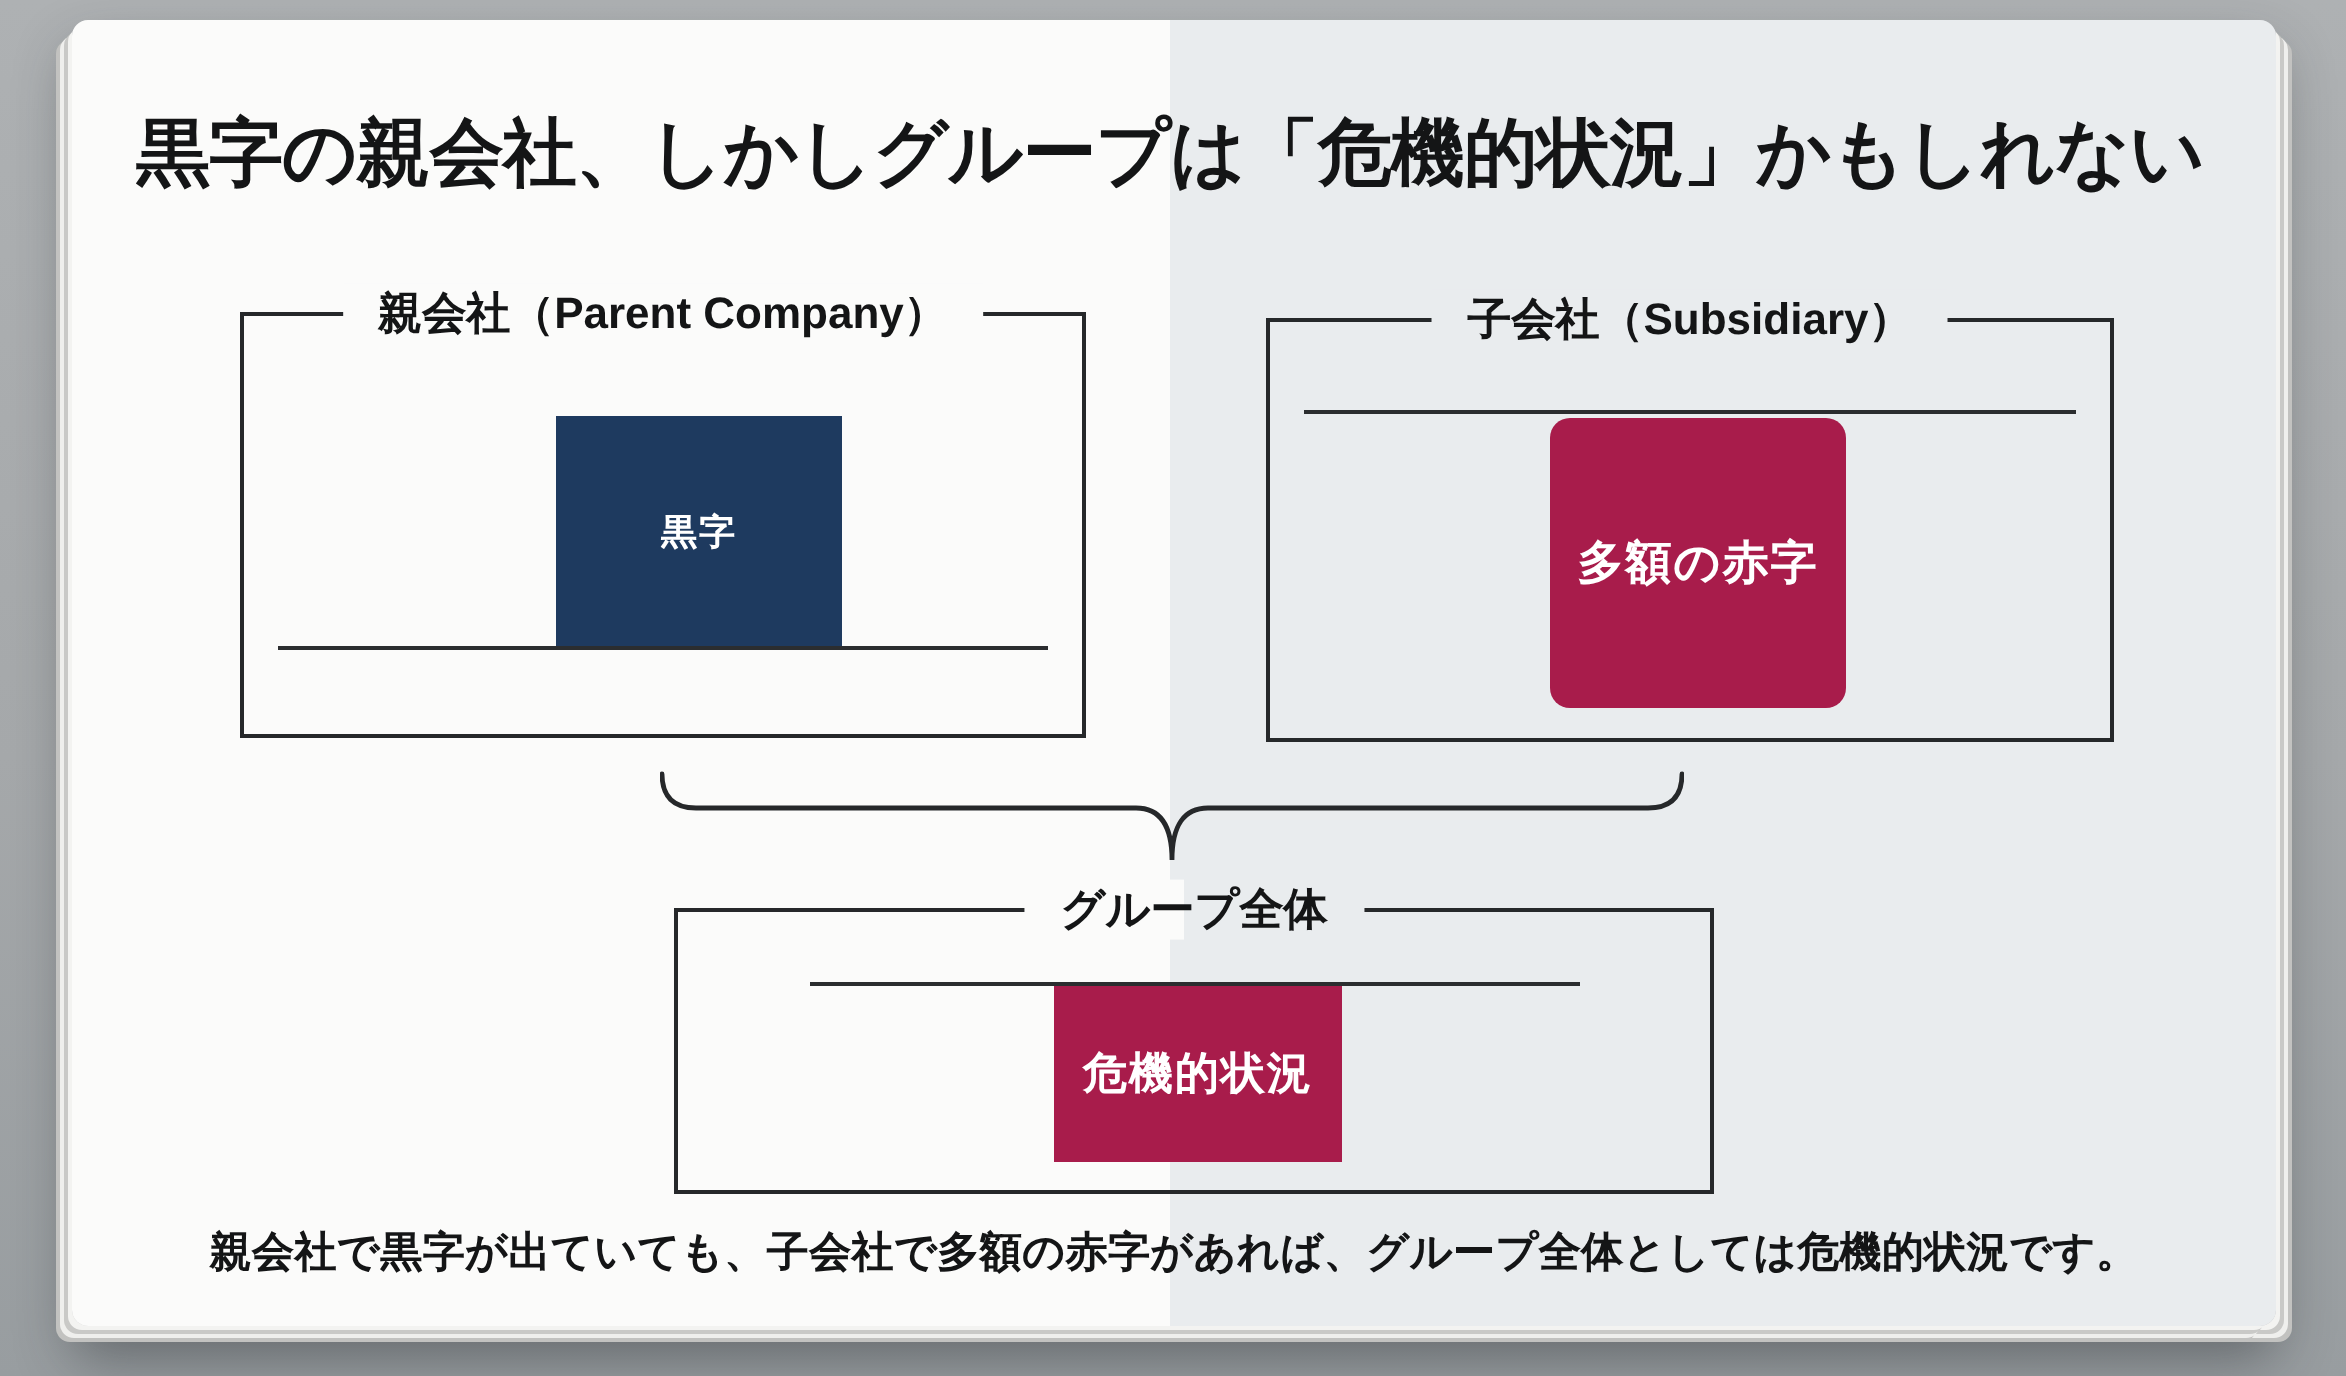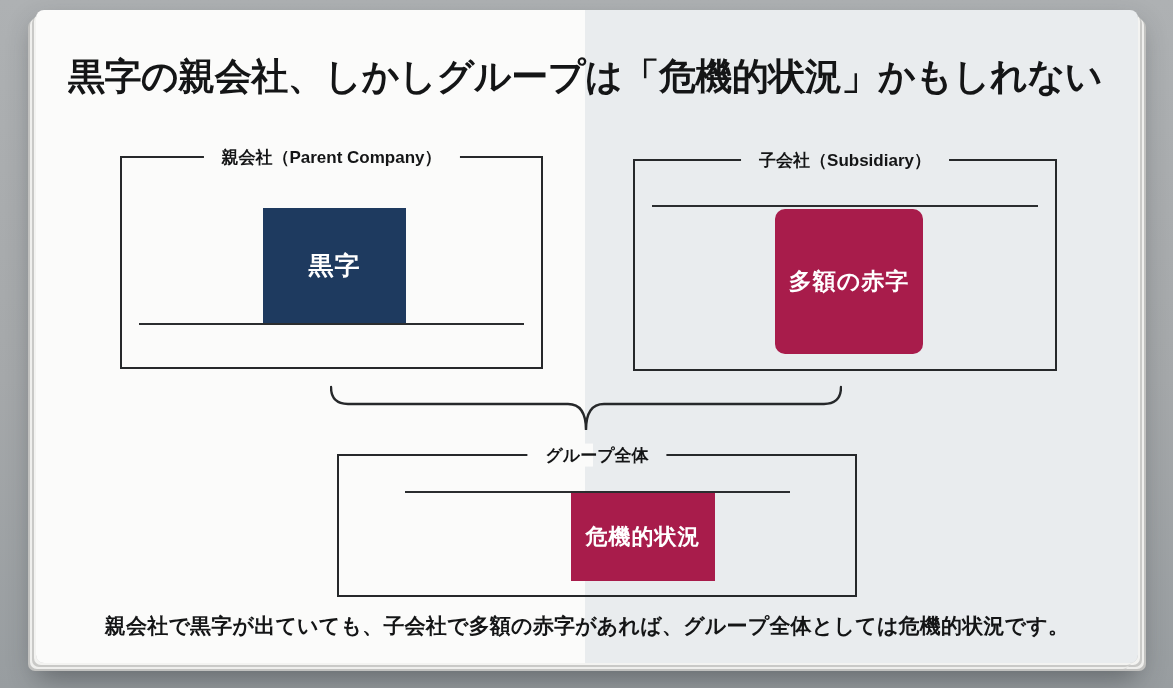--- a/index.html
+++ b/index.html
@@ -35,36 +35,36 @@
 
   
   .frame { position:absolute; border:2px solid #26282a; }
   .frame-parent     { left:84px;  top:146px; width:423px; height:213px; }
   .frame-subsidiary { left:597px; top:149px; width:424px; height:212px; }
   .frame-group      { left:301px; top:444px; width:520px; height:143px; }
 
   .legend {
     position:absolute; left:50%; top:0; transform:translate(-50%,-54%);
     padding:0 18px; white-space:nowrap;
-    font-size:17px; font-weight:700; color:#141516;
+    font-size:22px; font-weight:700; color:#141516;
   }
   .frame-parent     > .legend { background:#fbfbfa; }
   .frame-subsidiary > .legend { background:#e9ecee; }
   .frame-group      > .legend { background:linear-gradient(90deg,#fbfbfa 0%,#fbfbfa 47%,#e9ecee 47%); }
 
   .hline { position:absolute; height:2px; background:#2b2d2f; }
   .baseline-parent { left:17px; right:17px; top:165px; }
   .topline-sub     { left:17px; right:17px; top:44px; }
   .topline-group   { left:66px; right:65px; top:35px; }
 
   .bar {
     position:absolute; display:flex; align-items:center; justify-content:center;
     color:#ffffff; font-weight:700; letter-spacing:1px; white-space:nowrap;
   }
-  .bar-profit   { left:141px; top:50px; width:143px; height:115px; font-size:25px; }
+  .bar-profit   { left:156px; top:50px; width:143px; height:115px; font-size:18px; }
   .bar-deficit  { left:140px; top:48px; width:148px; height:145px; font-size:23px; }
   .bar-critical { left:188px; top:37px; width:144px; height:88px;  font-size:22px; }
 
   
   .brace { position:absolute; left:294px; top:375px; width:512px; height:48px; }
   .brace svg { display:block; width:100%; height:100%; }
 
   .footnote {
     position:absolute; left:0; right:0; top:602px; text-align:center;
     font-size:21px; font-weight:700; color:#141516; letter-spacing:0.2px;
@@ -96,20 +96,20 @@
 
   <div class="brace">
     <svg viewBox="0 0 512 48" fill="none" xmlns="http://www.w3.org/2000/svg">
       <path d="M1,2 Q1,19 18,19 L238,19 Q256,19 256,45 Q256,19 274,19 L494,19 Q511,19 511,2" stroke="#26282a" stroke-width="2.4" stroke-linecap="round" fill="none"></path>
     </svg>
   </div>
 
   <div class="frame frame-group">
     <div class="legend">グループ全体</div>
     <div class="hline topline-group"></div>
-    <div class="bar bar-critical" style="background: rgb(168, 28, 75); margin-left: 44px;">
+    <div class="bar bar-critical" style="background: rgb(168, 28, 75);">
       <span>危機的状況</span>
     </div>
   </div>
 
   <div class="footnote">親会社で黒字が出ていても、子会社で多額の赤字があれば、グループ全体としては危機的状況です。</div>
 
 </div>
 
 </body></html>

